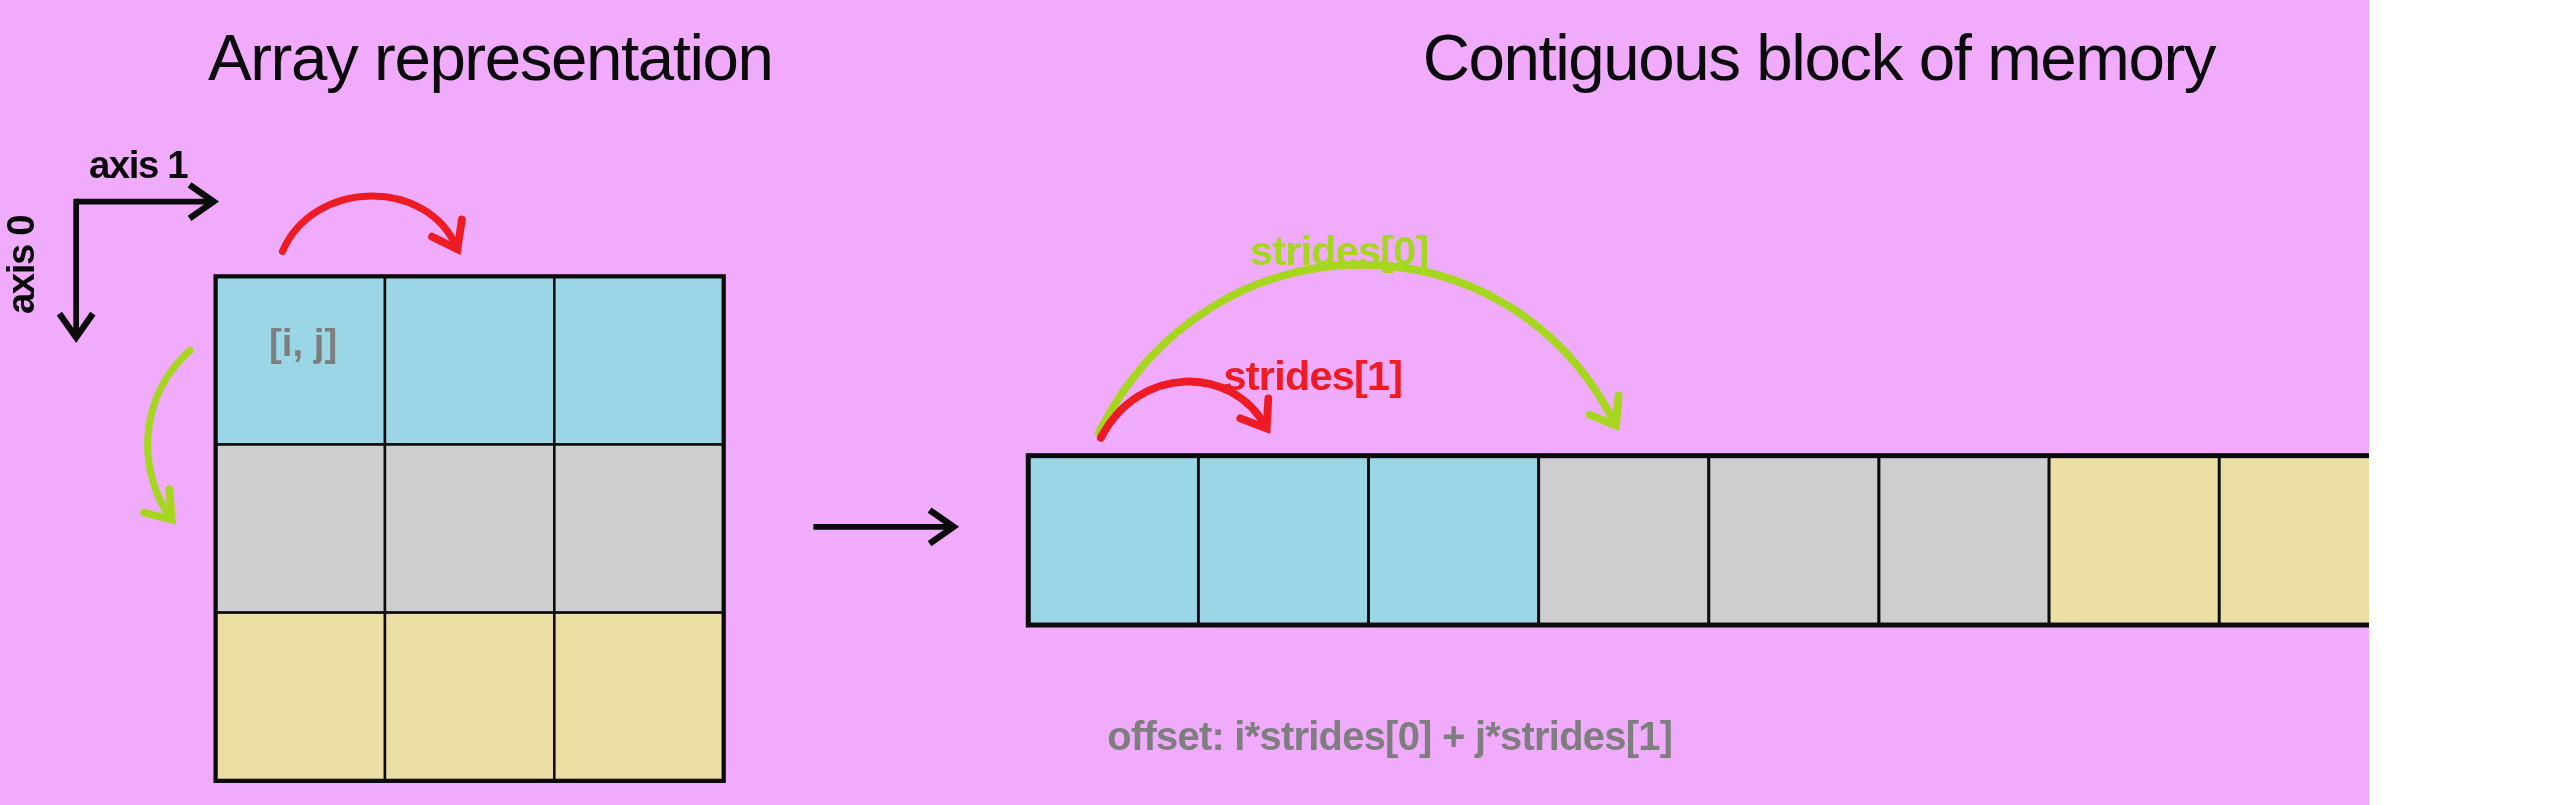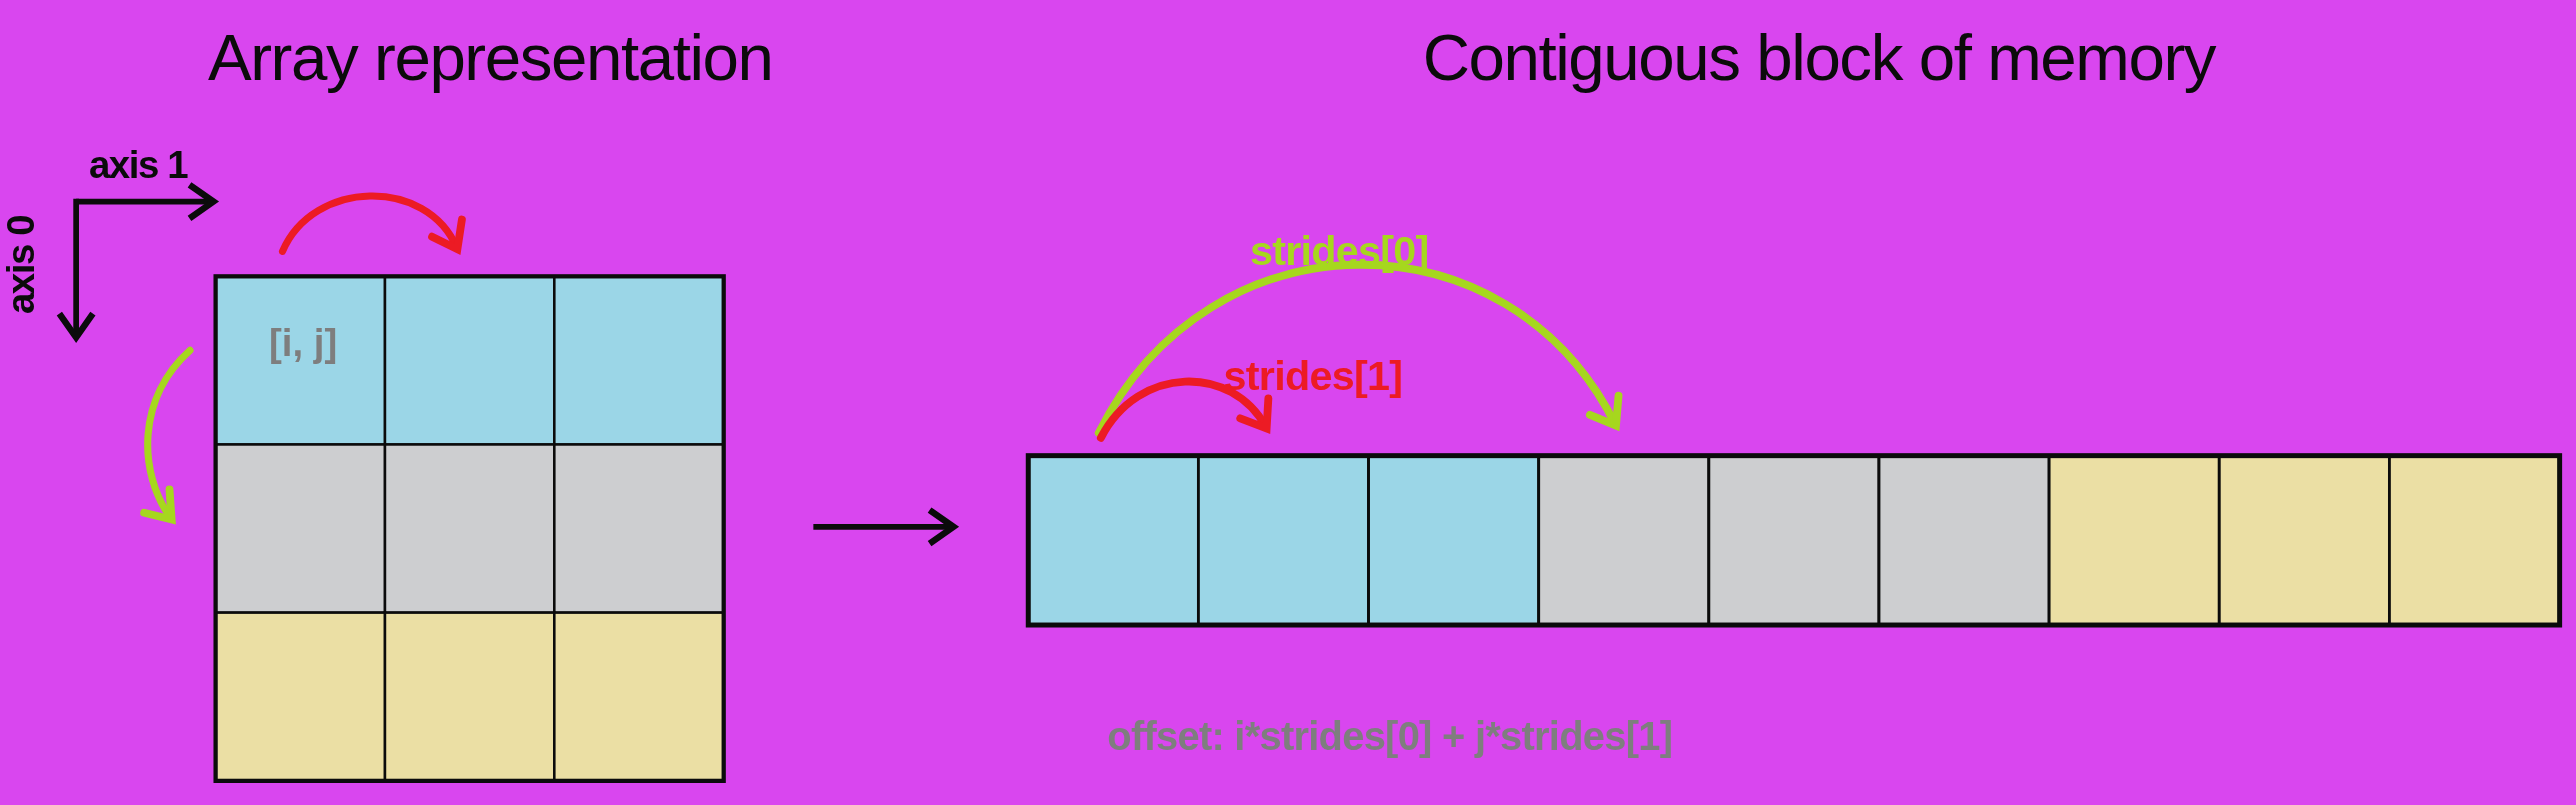--- a/index.html
+++ b/index.html
@@ -1,19 +1,19 @@
 <!DOCTYPE html>
 <html style="font-size:11.4px"><head>
 <meta charset="utf-8">
 <style>
   html,body{margin:0;padding:0;background:#ffffff;}
   .canvas{
     position:relative;
-    width:2576px;height:806px;
-    background:#d946ef;
+    width:2369px;height:806px;
+    background:#f0abfc;
     font-family:"Liberation Sans", sans-serif;
     overflow:hidden;
   }
   svg{position:absolute;left:0;top:0;}
   text{font-family:"Liberation Sans", sans-serif;}
   .title{font-size:92px;letter-spacing:-2px;fill:#0b0b0b;}
   .axis-label{font-size:54px;font-weight:bold;letter-spacing:-2px;fill:#0b0b0b;}
   .cell-label{font-size:54px;font-weight:bold;fill:#7e7e7e;}
   .stride-label{font-size:58px;font-weight:bold;letter-spacing:-1px;}
   .offset-label{font-size:56px;font-weight:bold;letter-spacing:-1px;fill:#7e7e7e;}

